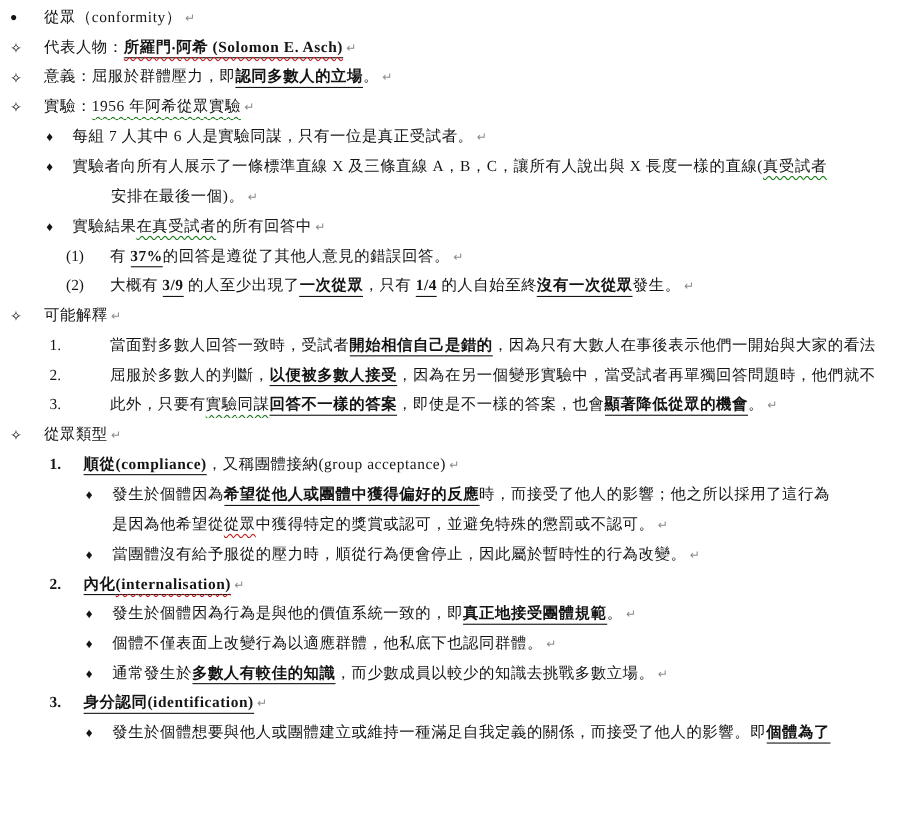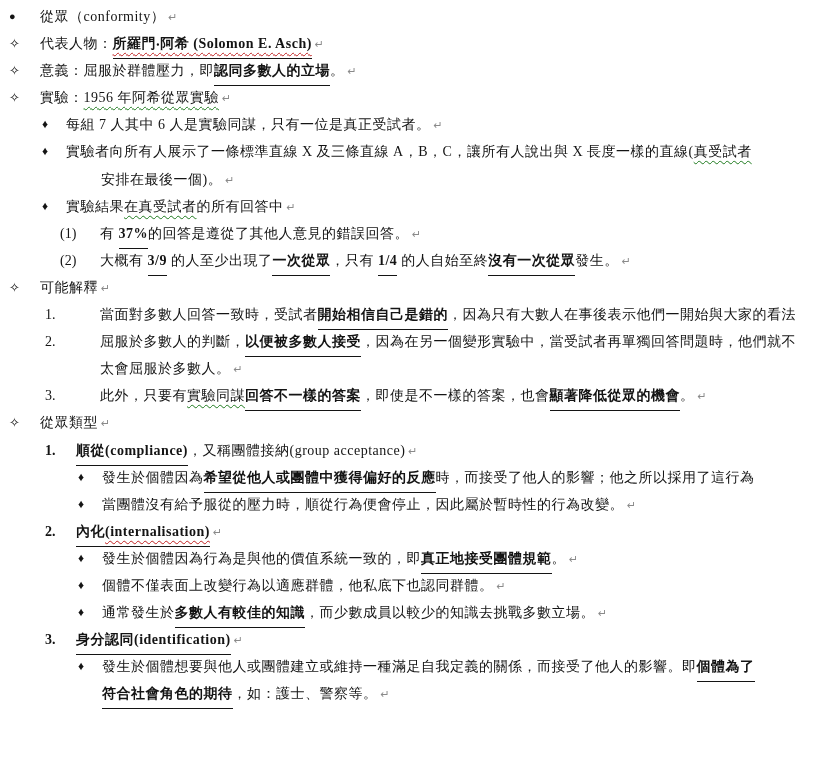--- a/index.html
+++ b/index.html
@@ -49,21 +49,21 @@
   .L2nA .num{left:45px;}
   .L2nB .num{left:45px;font-weight:bold;}
   .L4 .blt {left:78px;}
   .b-circle{font-size:11px;}
   .b-star{font-size:13px;}
   .b-diamond{font-size:12px;}
   
   .bu{
     font-weight:bold;
     border-bottom:1.4px solid var(--c-text);
-    padding-bottom:7px;
+    padding-bottom:1px;
   }
   
   .sg{
     text-decoration-line:underline;
     text-decoration-style:wavy;
     text-decoration-color:var(--c-green);
     text-decoration-thickness:1px;
     text-underline-offset:4px;
   }
   
@@ -93,26 +93,25 @@
     <div class="line L1"><span class="blt b-star">✧</span><span class="seg">實驗：</span><span class="seg sg">1956 年阿希從眾實驗</span><span class="pm">↵</span></div>
     <div class="line L2"><span class="blt b-diamond">♦</span><span class="seg">每組 7 人其中 6 人是實驗同謀，只有一位是真正受試者。</span><span class="pm">↵</span></div>
     <div class="line L2"><span class="blt b-diamond">♦</span><span class="seg">實驗者向所有人展示了一條標準直線 X 及三條直線 A，B，C，讓所有人說出與 X 長度一樣的直線(</span><span class="seg sg">真受試者</span></div>
     <div class="line L2c"><span class="seg">安排在最後一個)。</span><span class="pm">↵</span></div>
     <div class="line L2"><span class="blt b-diamond">♦</span><span class="seg">實驗結果</span><span class="seg sg">在真受試者</span><span class="seg">的所有回答中</span><span class="pm">↵</span></div>
     <div class="line L3"><span class="num">(1)</span><span class="seg">有 </span><span class="seg bu">37%</span><span class="seg">的回答是遵從了其他人意見的錯誤回答。</span><span class="pm">↵</span></div>
     <div class="line L3"><span class="num">(2)</span><span class="seg">大概有 </span><span class="seg bu">3/9</span><span class="seg"> 的人至少出現了</span><span class="seg bu">一次從眾</span><span class="seg">，只有 </span><span class="seg bu">1/4</span><span class="seg"> 的人自始至終</span><span class="seg bu">沒有一次從眾</span><span class="seg">發生。</span><span class="pm">↵</span></div>
     <div class="line L1"><span class="blt b-star">✧</span><span class="seg">可能解釋</span><span class="pm">↵</span></div>
     <div class="line L2nA"><span class="num">1.</span><span class="seg">當面對多數人回答一致時，受試者</span><span class="seg bu">開始相信自己是錯的</span><span class="seg">，因為只有大數人在事後表示他們一開始與大家的看法</span></div>
     <div class="line L2nA"><span class="num">2.</span><span class="seg">屈服於多數人的判斷，</span><span class="seg bu">以便被多數人接受</span><span class="seg">，因為在另一個變形實驗中，當受試者再單獨回答問題時，他們就不</span></div>
-    <div class="line L2nAc"><span class="seg">太會屈服於多數人。</span><span class="pm">↵</span></div>
     <div class="line L2nA"><span class="num">3.</span><span class="seg">此外，只要有</span><span class="seg sg">實驗同謀</span><span class="seg bu">回答不一樣的答案</span><span class="seg">，即使是不一樣的答案，也會</span><span class="seg bu">顯著降低從眾的機會</span><span class="seg">。</span><span class="pm">↵</span></div>
     <div class="line L1"><span class="blt b-star">✧</span><span class="seg">從眾類型</span><span class="pm">↵</span></div>
     <div class="line L2nB"><span class="num">1.</span><span class="seg bu">順從(compliance)</span><span class="seg">，又稱團體接納(group acceptance)</span><span class="pm">↵</span></div>
     <div class="line L4"><span class="blt b-diamond">♦</span><span class="seg">發生於個體因為</span><span class="seg bu">希望從他人或團體中獲得偏好的反應</span><span class="seg">時，而接受了他人的影響；他之所以採用了這行為</span></div>
+    <div class="line L4c"><span class="seg">是因為他希望從</span><span class="seg sr">從眾</span><span class="seg">中獲得特定的獎賞或認可，並避免特殊的懲罰或不認可。</span><span class="pm">↵</span></div>
     <div class="line L4"><span class="blt b-diamond">♦</span><span class="seg">當團體沒有給予服從的壓力時，順從行為便會停止，因此屬於暫時性的行為改變。</span><span class="pm">↵</span></div>
     <div class="line L2nB"><span class="num">2.</span><span class="seg bu">內化</span><span class="seg bu sr">(internalisation)</span><span class="pm">↵</span></div>
     <div class="line L4"><span class="blt b-diamond">♦</span><span class="seg">發生於個體因為行為是與他的價值系統一致的，即</span><span class="seg bu">真正地接受團體規範</span><span class="seg">。</span><span class="pm">↵</span></div>
     <div class="line L4"><span class="blt b-diamond">♦</span><span class="seg">個體不僅表面上改變行為以適應群體，他私底下也認同群體。</span><span class="pm">↵</span></div>
     <div class="line L4"><span class="blt b-diamond">♦</span><span class="seg">通常發生於</span><span class="seg bu">多數人有較佳的知識</span><span class="seg">，而少數成員以較少的知識去挑戰多數立場。</span><span class="pm">↵</span></div>
     <div class="line L2nB"><span class="num">3.</span><span class="seg bu">身分認同(identification)</span><span class="pm">↵</span></div>
     <div class="line L4"><span class="blt b-diamond">♦</span><span class="seg">發生於個體想要與他人或團體建立或維持一種滿足自我定義的關係，而接受了他人的影響。即</span><span class="seg bu">個體為了</span></div>
-    <div class="line L4c"><span class="seg bu">符合社會角色的期待</span><span class="seg">，如：護士、警察等。</span><span class="pm">↵</span></div>
   </div>
 
 </body></html>

